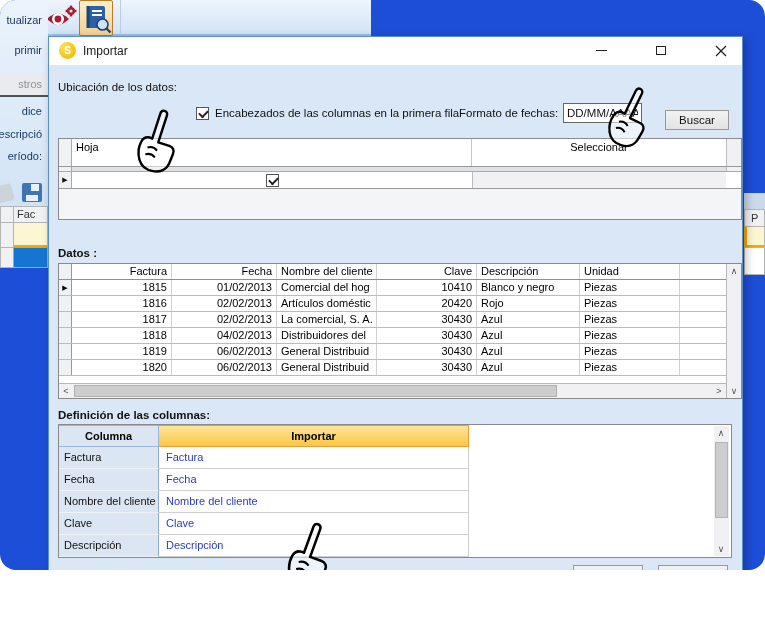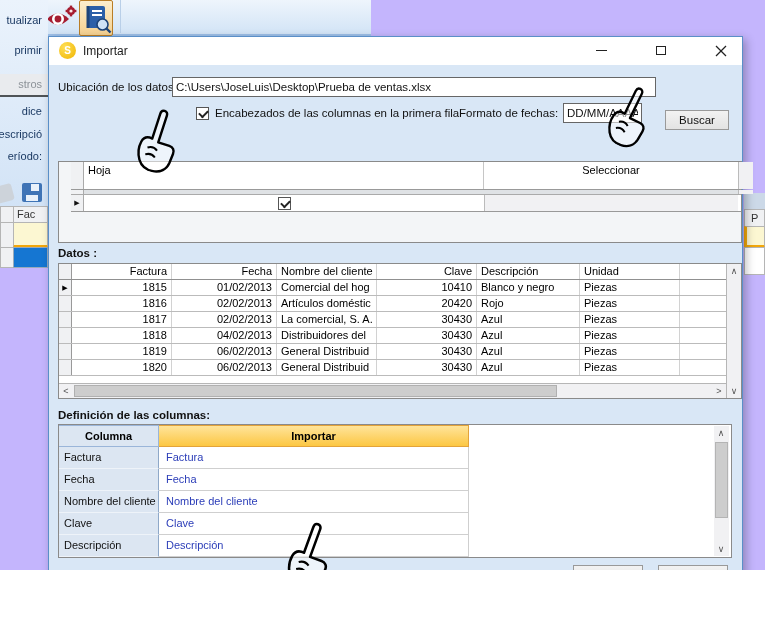--- a/index.html
+++ b/index.html
@@ -1,18 +1,18 @@
 <!DOCTYPE html>
 <html><head>
 <meta charset="utf-8">
 <style>
   * { margin:0; padding:0; box-sizing:border-box; }
   body { font-family:"Liberation Sans", sans-serif; background:#fff; }
-  .screen { position:relative; width:765px; height:570px; overflow:hidden; background:#c4b5fd;
-            font-family:"Liberation Sans", sans-serif; }
+  .screen { position:relative; width:765px; height:570px; overflow:hidden; background:#1d4ed8;
+            font-family:"Liberation Sans", sans-serif;border-radius:16px; }
 
   
   .toolbar-strip { position:absolute; left:41px; top:0; width:330px; height:36px;
     background:linear-gradient(180deg,#eef5fc,#d2e4f6); border-bottom:2px solid #9dbfe8; }
   .toolbar-sep { position:absolute; left:120px; top:0; width:1px; height:33px; background:#b9cfe8; }
   .left-pane { position:absolute; left:0; top:0; width:48px; height:207px;
     background:linear-gradient(180deg,#ebf3fc,#d2e3f6); }
   .lp-label { position:absolute; right:6px; white-space:nowrap; font-size:11px; color:#16355f; }
   .lp-band { position:absolute; left:0; top:74px; width:48px; height:23px; background:#e9ebee;
     border-bottom:2px solid #4f5356; }
@@ -47,22 +47,22 @@
   .tfield { position:absolute; border:1px solid #666; background:#fff; font-size:11.5px; color:#111;
     font-family:"Liberation Sans", sans-serif; padding:0 3px; }
   .btn { position:absolute; background:linear-gradient(180deg,#f2f2f2,#e3e3e3); border:1px solid #999;
     font-size:11.5px; color:#111; display:flex; align-items:center; justify-content:center; }
 
   .checkbox { position:absolute; width:13px; height:13px; background:#fff; border:1px solid #555; }
   .checkbox.checked::after { content:""; position:absolute; left:2px; top:2px; width:7px; height:4px;
     border-left:2px solid #222; border-bottom:2px solid #222; transform:rotate(-45deg); }
 
   
-  .hojas-table { position:absolute; left:9px; top:124px; width:684px; height:82px;
-    border:1px solid #8a8a8a; background:#f3f5f7; font-size:11px;padding-left:12px; }
+  .hojas-table { position:absolute; left:9px; top:101px; width:684px; height:82px;
+    border:1px solid #8a8a8a; background:#f3f5f7; font-size:11px; }
   .hrow { display:grid; grid-template-columns:13px 400px 254px 15px; }
   .hrow > div { overflow:hidden; white-space:nowrap; }
   .h-header { height:28px; background:#fff; border-bottom:1px solid #999; }
   .h-band { height:5px; background:#dfe2e5; border-bottom:1px solid #aaa; }
   .h-data { height:17px; background:#fff; border-bottom:1px solid #999; }
   .h-ind { background:#f0f1f3; border-right:1px solid #aaa; font-size:7px; color:#111;
     display:flex; align-items:center; justify-content:center; }
   .h-name { padding:2px 4px; border-right:1px solid #c6c6c6; }
   .h-sel { text-align:center; padding-top:2px; }
   .h-track { background:#f1f1f3; border-left:1px solid #bbb; }
@@ -185,21 +185,20 @@
         </div>
       <div class="winbtn wb-close">
         <svg width="12" height="12" viewBox="0 0 12 12">
           <line x1="1" y1="1" x2="11" y2="11" stroke="#222" stroke-width="1.3"></line>
           <line x1="11" y1="1" x2="1" y2="11" stroke="#222" stroke-width="1.3"></line>
         </svg>
       </div>
     </div>
 
     <span class="dlabel" style="left:9px;top:44px;">Ubicación de los datos:</span>
-    <input class="tfield" style="left: 123px; top: 40px; width: 484px; height: 20px;" readonly="" value="C:\Users\JoseLuis\Desktop\Prueba de ventas.xlsx">
     <div class="btn" style="left:616px;top:41px;width:64px;height:20px;margin-top:32px;">Buscar</div>
 
     <span class="checkbox checked" style="left:147px;top:70px;"></span>
     <span class="dlabel" style="left:166px;top:70px;">Encabezados de las columnas en la primera fila</span>
     <span class="dlabel" style="left:410px;top:70px;">Formato de fechas:</span>
     <input class="tfield" style="left: 514px; top: 66px; width: 79px; height: 20px;" readonly="" value="DD/MM/AAAA">
 
     <span class="dlabel bold" style="left:9px;top:98px;margin-top:32px;">Hojas:</span>
     <div class="hojas-table">
       <div class="hrow h-header">

